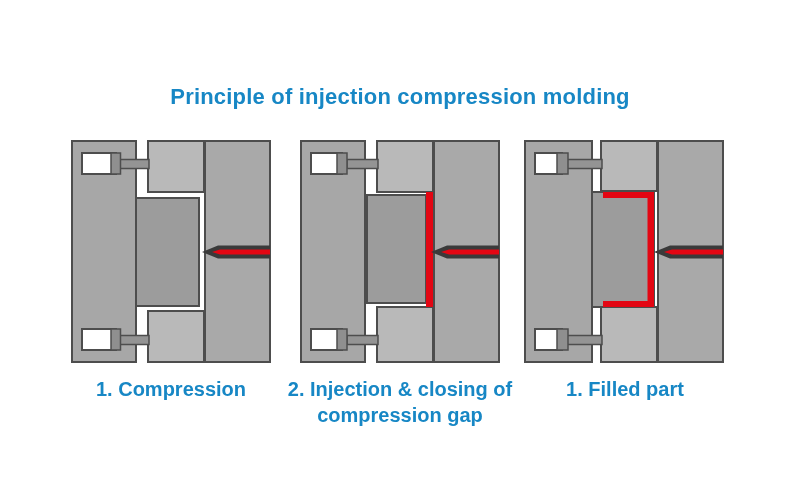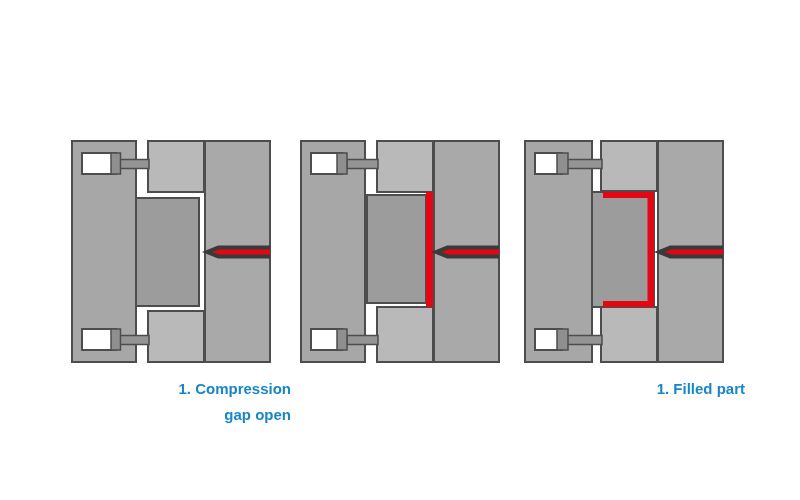--- a/index.html
+++ b/index.html
@@ -8,40 +8,41 @@
     font-family:"Liberation Sans", sans-serif;
   }
   .title{
     position:absolute;top:84px;left:0;width:800px;text-align:center;
     font-size:22px;font-weight:600;letter-spacing:0.2px;
     color:var(--text-blue,#1787c5);
   }
   .panel{position:absolute;top:140px;width:200px;height:223px;}
   .panel svg{display:block;width:200px;height:223px;}
   .caption{
-    position:absolute;top:376px;width:240px;text-align:right;
-    font-size:15px;font-weight:600;line-height:26px;
+    position:absolute;top:376px;width:240px;text-align:center;
+    font-size:20px;font-weight:600;line-height:26px;
     color:var(--text-blue,#1787c5);
   }
   
   .lp  {fill:var(--mold-gray,#a7a7a7);stroke:var(--outline,#4d4d4d);stroke-width:2;}
   .cp  {fill:var(--cavity-plate-gray,#b9b9b9);stroke:var(--outline,#4d4d4d);stroke-width:2;}
   .fp  {fill:var(--fixed-plate-gray,#a9a9a9);stroke:var(--outline,#4d4d4d);stroke-width:2;}
   .core{fill:var(--core-gray,#9c9c9c);stroke:var(--outline,#4d4d4d);stroke-width:2;}
   .cyl {fill:#ffffff;stroke:var(--outline,#4d4d4d);stroke-width:2;}
   .cap {fill:#8f8f8f;stroke:var(--outline,#4d4d4d);stroke-width:1.5;}
   .rod {fill:#949494;stroke:var(--outline,#4d4d4d);stroke-width:1.5;}
   .noz {fill:var(--nozzle-dark,#3a3a3a);}
   .melt{fill:var(--melt-red,#e30613);}
 </style>
 </head>
 <body>
 
 <div id="canvas">
 
+  <div class="title">Principle of injection compression molding</div>
 
   <div class="panel" style="left:71px">
     <svg viewBox="0 0 200 223">
       <rect class="lp" x="1" y="1" width="64" height="221"></rect>
       <rect class="cp" x="77" y="1" width="56" height="51"></rect>
       <rect class="cp" x="77" y="171" width="56" height="51"></rect>
       <rect class="core" x="65" y="58" width="63" height="108"></rect>
       <rect class="fp" x="134" y="1" width="65" height="221"></rect>
       <rect class="rod" x="48" y="19.5" width="30" height="9"></rect>
       <rect class="cyl" x="11" y="13" width="34" height="21"></rect>
@@ -89,19 +90,22 @@
       <rect class="rod" x="43" y="195.5" width="35" height="9"></rect>
       <rect class="cyl" x="11" y="189" width="27" height="21"></rect>
       <rect class="cap" x="33" y="189" width="11" height="21"></rect>
       <polygon class="noz" points="130,112 146,105.5 199,105.5 199,118.5 146,118.5"></polygon>
       <polygon class="melt" points="140,112 148,109.6 199,109.6 199,114.4 148,114.4"></polygon>
     </svg>
   </div>
 
   <div class="caption" style="left:51px">
     <span>1. Compression</span><br>
-    <span>gap open</span>
+  </div>
+  <div class="caption" style="left:280px">
+    <span>2. Injection &amp; closing of</span><br>
+    <span>compression gap</span>
   </div>
   <div class="caption" style="left:505px">
     <span>1. Filled part</span>
   </div>
 
 </div>
 
 </body></html>

